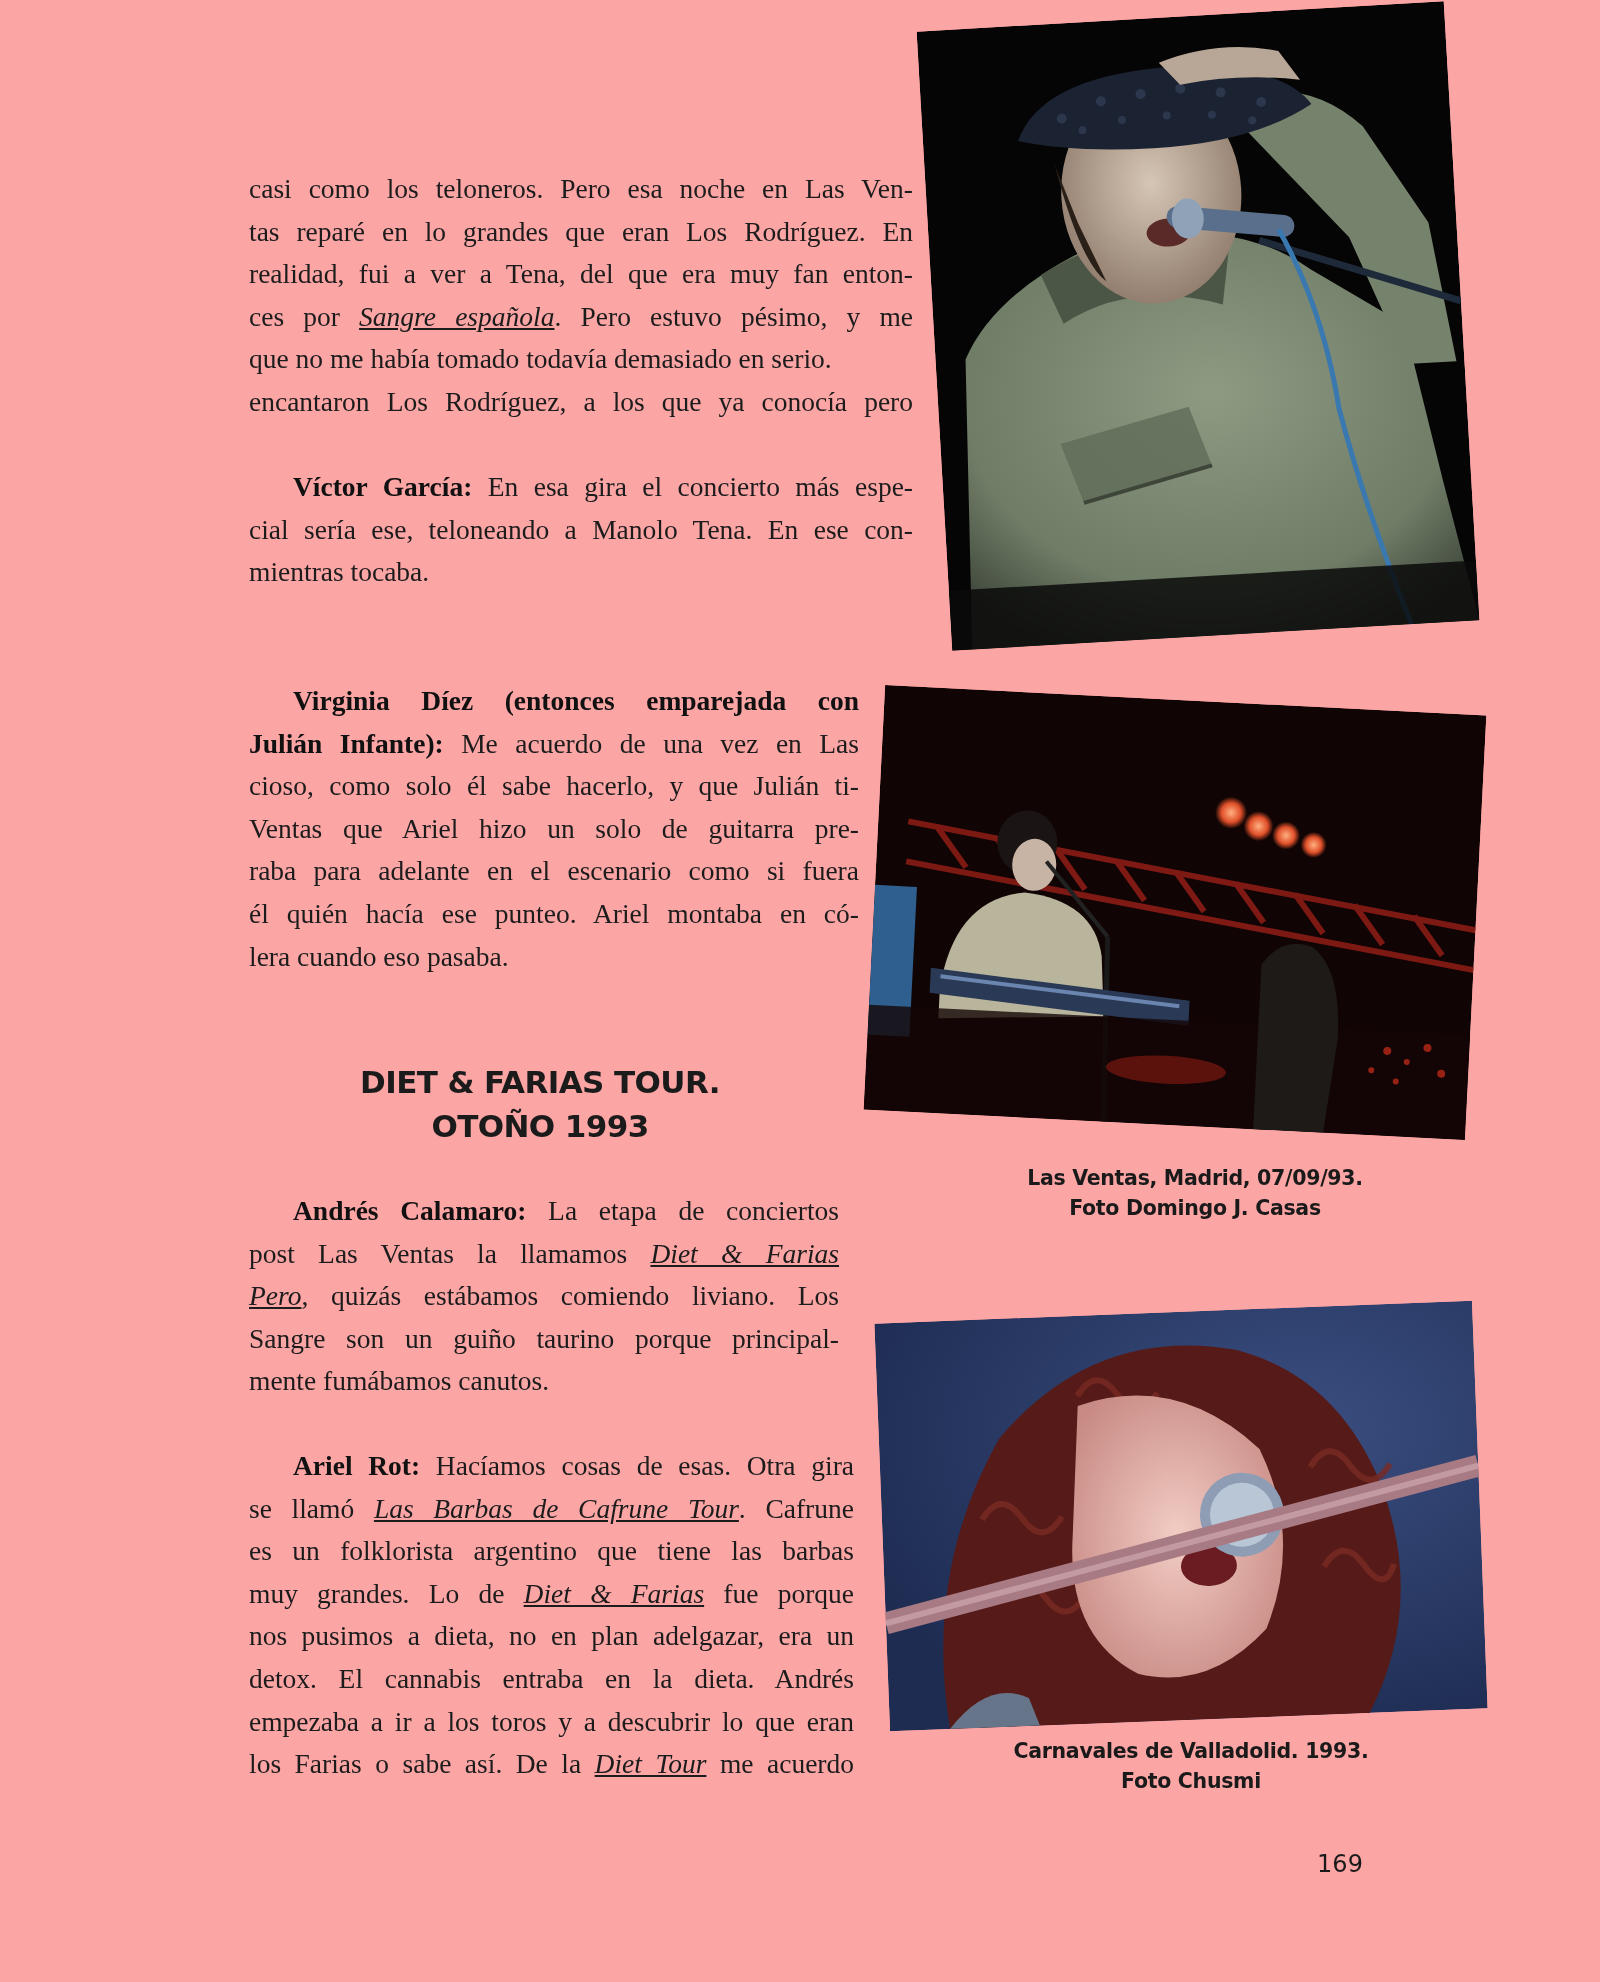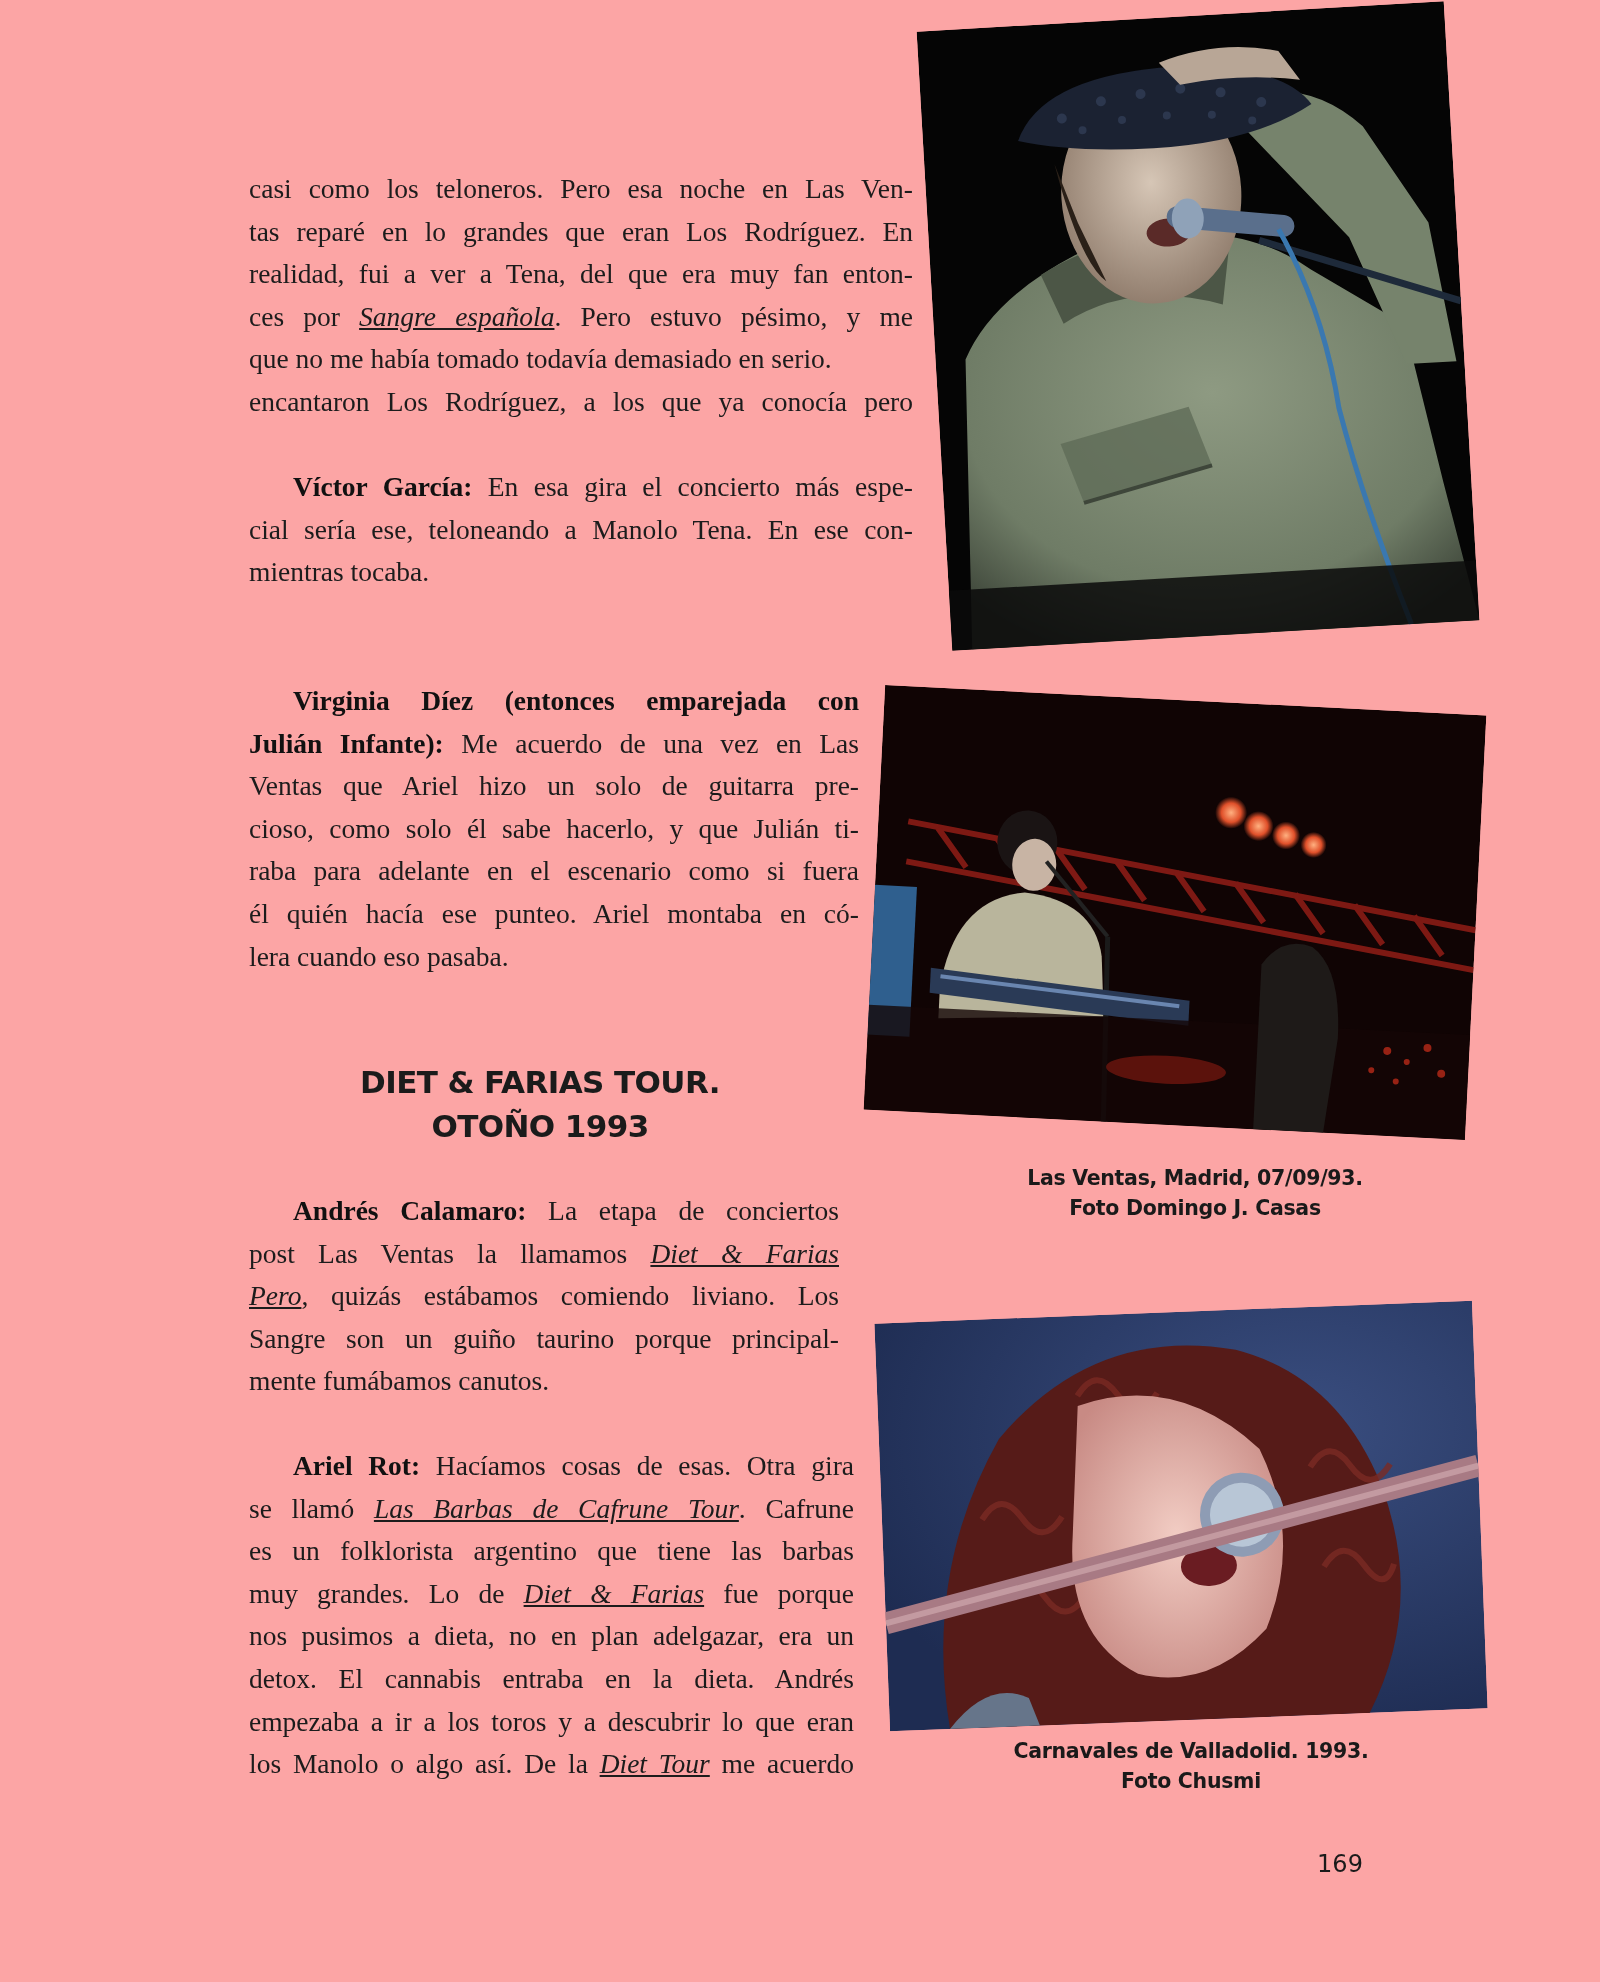--- a/index.html
+++ b/index.html
@@ -78,22 +78,22 @@
 
   <div class="col" id="block2">
     <span class="line" style="padding-left:44px"><b>Víctor García:</b><span> En esa gira el concierto más espe-</span></span>
     <span class="line">cial sería ese, teloneando a Manolo Tena. En ese con-</span>
     <span class="line last">mientras tocaba.</span>
   </div>
 
   <div class="col" id="block3">
     <span class="line" style="padding-left:44px"><b>Virginia Díez (entonces emparejada con</b></span>
     <span class="line"><b>Julián Infante):</b><span> Me acuerdo de una vez en Las</span></span>
+    <span class="line">cioso, como solo él sabe hacerlo, y que Julián ti-</span>
     <span class="line">Ventas que Ariel hizo un solo de guitarra pre-</span>
-    <span class="line">cioso, como solo él sabe hacerlo, y que Julián ti-</span>
     <span class="line">raba para adelante en el escenario como si fuera</span>
     <span class="line">él quién hacía ese punteo. Ariel montaba en có-</span>
     <span class="line last">lera cuando eso pasaba.</span>
   </div>
 
   <div class="heading">
     <div>DIET &amp; FARIAS TOUR.</div>
     <div>OTOÑO 1993</div>
   </div>
 
@@ -106,21 +106,21 @@
   </div>
 
   <div class="col" id="block5">
     <span class="line" style="padding-left:44px"><b>Ariel Rot:</b><span> Hacíamos cosas de esas. Otra gira</span></span>
     <span class="line"><span>se llamó </span><i>Las Barbas de Cafrune Tour</i><span>. Cafrune</span></span>
     <span class="line">es un folklorista argentino que tiene las barbas</span>
     <span class="line"><span>muy grandes. Lo de </span><i>Diet &amp; Farias</i><span> fue porque</span></span>
     <span class="line">nos pusimos a dieta, no en plan adelgazar, era un</span>
     <span class="line">detox. El cannabis entraba en la dieta. Andrés</span>
     <span class="line">empezaba a ir a los toros y a descubrir lo que eran</span>
-    <span class="line"><span>los Manolo o algo así. De la </span><i>Diet Tour</i><span> me acuerdo</span></span>
+    <span class="line"><span>los Farias o sabe así. De la </span><i>Diet Tour</i><span> me acuerdo</span></span>
   </div>
 
   <div class="photo" id="photo1">
     <svg viewBox="0 0 528 620" preserveAspectRatio="none">
       <defs>
         <radialGradient id="p1shirt" cx="50%" cy="40%" r="70%">
           <stop offset="0%" stop-color="#8e9a82"></stop>
           <stop offset="70%" stop-color="#6f7c66"></stop>
           <stop offset="100%" stop-color="#3c4438"></stop>
         </radialGradient>

